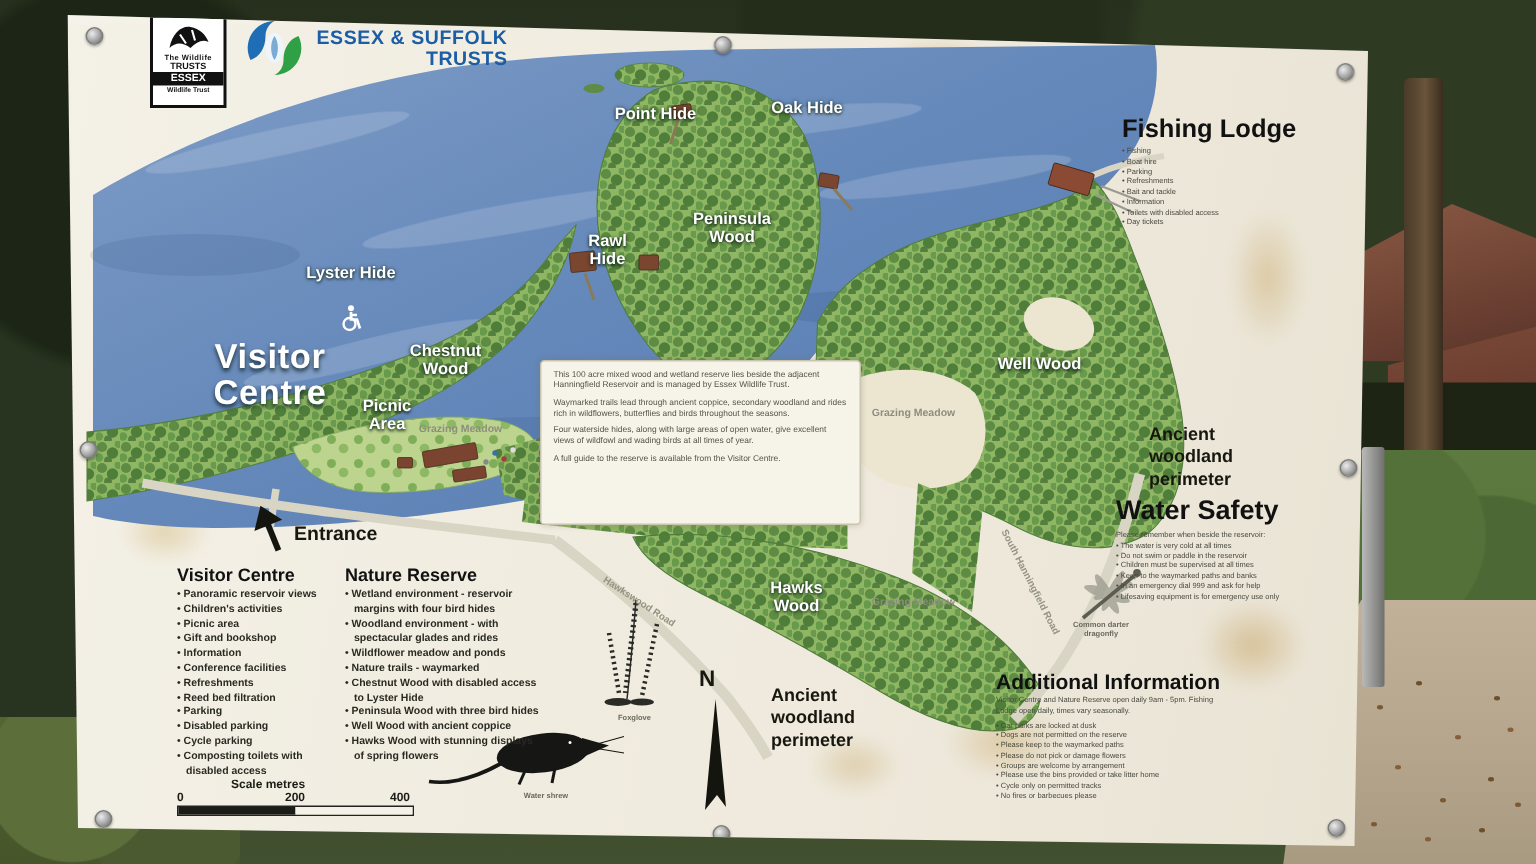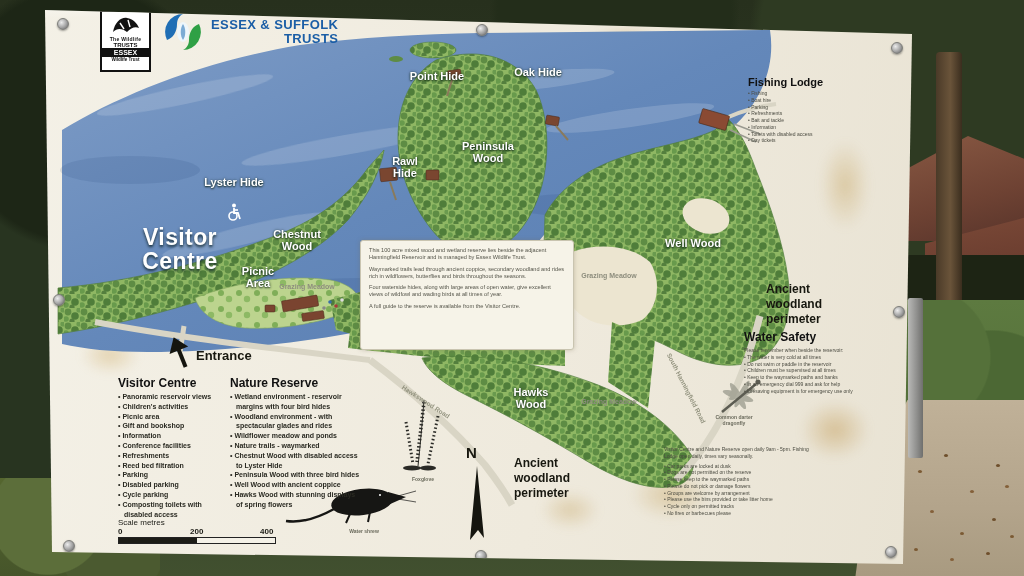--- a/index.html
+++ b/index.html
@@ -67,21 +67,21 @@
   .sec h3{margin:0 0 2px;font-size:12px;color:#111;}
   .items .it{font-size:7px;font-weight:bold;line-height:1.4;padding-left:6px;text-indent:-6px;color:#2a2a22;}
   .items .it::before{content:"• ";}
   .tiny .it{font-size:5px;font-weight:normal;line-height:1.35;color:#4a4a40;}
   .tiny-text{font-size:5px;line-height:1.35;color:#4a4a40;}
   #panel{position:absolute;left:360px;top:240px;width:214px;height:110px;background:#f6f3e8;
      border:1px solid #c9c4b0;border-radius:3px;box-shadow:0 0 4px rgba(120,110,80,.35);padding:6px 8px;box-sizing:border-box;}
   #panel h2{margin:0 0 4px;font-size:13px;color:#101008;}
   #panel p{margin:0 0 4px;font-size:5.6px;line-height:1.3;color:#55554a;}
   #scalebar{position:absolute;left:118px;top:518px;width:170px;color:#1c1c16;}
-  #scalebar .cap{font-size:8px;font-weight:normal;}
+  #scalebar .cap{font-size:8px;font-weight:bold;margin-left:36px;}
   #scalebar .ticks{position:relative;height:10px;font-size:8px;font-weight:bold;}
   #scalebar .bar{position:relative;height:5px;width:156px;border:1px solid #222;display:flex;}
   #scalebar .half1{width:50%;background:#1c1c16;}
   #scalebar .half2{width:50%;background:#f4f1e7;}
   .caption{position:absolute;color:#6a6a5c;font-size:5px;text-align:center;font-weight:bold;line-height:1.2;}
 </style>
 </head>
 <body>
 
 <div id="stage">
@@ -298,47 +298,48 @@
     <div id="panel">
       <div>
           <p>This 100 acre mixed wood and wetland reserve lies beside the adjacent Hanningfield Reservoir and is managed by Essex Wildlife Trust.</p>
           <p>Waymarked trails lead through ancient coppice, secondary woodland and rides rich in wildflowers, butterflies and birds throughout the seasons.</p>
           <p>Four waterside hides, along with large areas of open water, give excellent views of wildfowl and wading birds at all times of year.</p>
           <p>A full guide to the reserve is available from the Visitor Centre.</p>
         </div>
     </div>
 
     <div class="sec" style="left:748px;top:76px;width:125px;">
-      <h3 style="font-size:11px;">Fishing Lodge</h3>
+      <h3 style="font-size:17px;">Fishing Lodge</h3>
       <div class="items tiny">
           <div class="it">Fishing</div>
           <div class="it">Boat hire</div>
           <div class="it">Parking</div>
           <div class="it">Refreshments</div>
           <div class="it">Bait and tackle</div>
           <div class="it">Information</div>
           <div class="it">Toilets with disabled access</div>
           <div class="it">Day tickets</div>
         </div>
     </div>
 
     <div class="sec" style="left:744px;top:330px;width:142px;">
-      <h3 style="font-size:12px;margin-bottom:3px;">Water Safety</h3>
+      <h3 style="font-size:18px;margin-bottom:3px;">Water Safety</h3>
       <div class="tiny-text">Please remember when beside the reservoir:</div>
       <div class="items tiny">
           <div class="it">The water is very cold at all times</div>
           <div class="it">Do not swim or paddle in the reservoir</div>
           <div class="it">Children must be supervised at all times</div>
           <div class="it">Keep to the waymarked paths and banks</div>
           <div class="it">In an emergency dial 999 and ask for help</div>
           <div class="it">Lifesaving equipment is for emergency use only</div>
         </div>
     </div>
 
     <div class="sec" style="left:664px;top:446px;width:150px;">
+      <h3 style="font-size:14px;">Additional Information</h3>
       <div class="tiny-text" style="margin-bottom:3px;">Visitor Centre and Nature Reserve open daily 9am - 5pm. Fishing Lodge open daily, times vary seasonally.</div>
       <div class="items tiny">
           <div class="it">Car parks are locked at dusk</div>
           <div class="it">Dogs are not permitted on the reserve</div>
           <div class="it">Please keep to the waymarked paths</div>
           <div class="it">Please do not pick or damage flowers</div>
           <div class="it">Groups are welcome by arrangement</div>
           <div class="it">Please use the bins provided or take litter home</div>
           <div class="it">Cycle only on permitted tracks</div>
           <div class="it">No fires or barbecues please</div>

